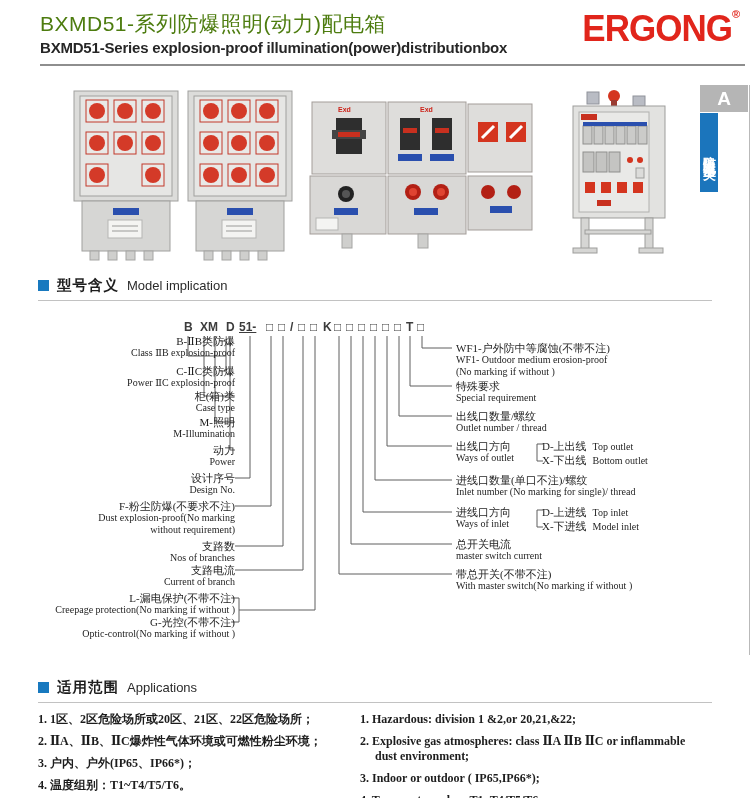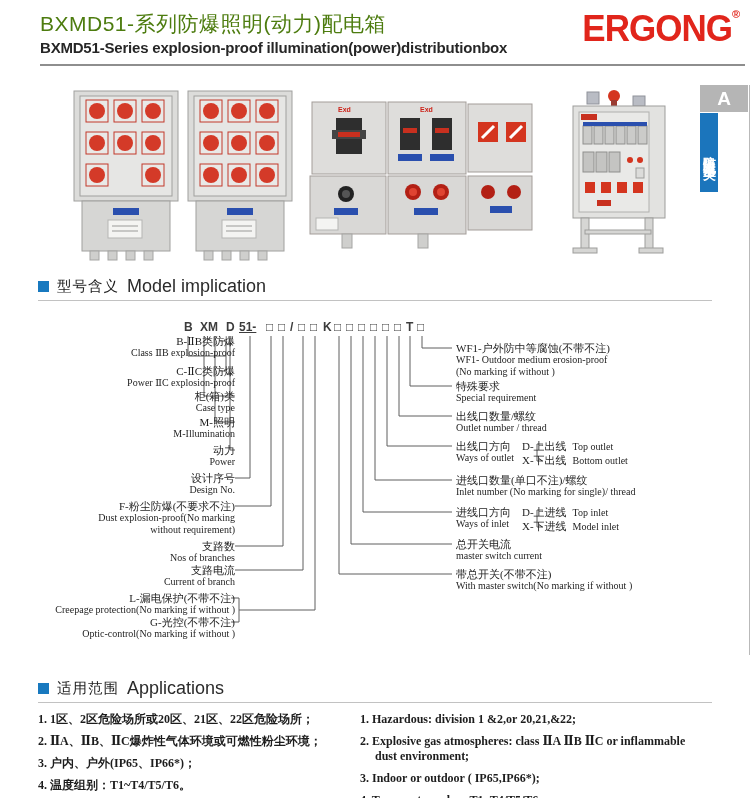--- a/index.html
+++ b/index.html
@@ -23,31 +23,31 @@
             display:flex;align-items:center;justify-content:center;
             writing-mode:vertical-rl;text-orientation:upright;letter-spacing:3px;}
   .page-edge{position:absolute;right:0;top:85px;width:1px;height:570px;background:#b9b9b9;}
 
   
   .photo{position:absolute;}
 
   
   .sec-head{position:absolute;left:38px;height:18px;}
   .sec-sq{display:inline-block;width:11px;height:11px;background:#1879bf;margin-right:8px;vertical-align:middle;}
-  .sec-cn{font-size:14.5px;font-weight:normal;color:#1d1d1d;vertical-align:middle;letter-spacing:1px;text-align:center;}
-  .sec-en{font-size:18px;color:#2b2b2b;vertical-align:middle;margin-left:8px;}
+  .sec-cn{font-size:14.5px;font-weight:bold;color:#1d1d1d;vertical-align:middle;letter-spacing:1px;text-align:center;}
+  .sec-en{font-size:13px;color:#2b2b2b;vertical-align:middle;margin-left:8px;}
   .sec-rule{position:absolute;left:38px;width:674px;border-top:1px solid #c2c2c2;}
 
   
   .diagram{position:absolute;left:0;top:308px;width:750px;height:348px;}
   .connectors{position:absolute;left:0;top:0;}
   .tok{position:absolute;top:12px;font-size:12px;font-weight:bold;color:#3c3c3c;line-height:14px;}
   .llabel{position:absolute;right:515px;text-align:right;white-space:nowrap;}
   .rlabel{position:absolute;left:456px;text-align:left;white-space:nowrap;}
-  .rsub{position:absolute;left:522px;white-space:nowrap;}
+  .rsub{position:absolute;left:542px;white-space:nowrap;}
   .lab-cn{font-family:"Liberation Serif","DejaVu Serif",serif;font-size:11px;line-height:12px;color:#1e1e1e;}
   .lab-en{font-family:"Liberation Serif","DejaVu Serif",serif;font-size:10px;line-height:12px;color:#1e1e1e;}
   .rsub .row{height:14px;line-height:14px;}
   .rsub .lab-cn,.rsub .lab-en{display:inline-block;line-height:14px;}
   .rsub .lab-en{margin-left:6px;}
 
   
   .apps-col{position:absolute;top:712px;font-family:"Liberation Serif","DejaVu Serif",serif;
             font-size:12px;font-weight:bold;color:#1d1d1d;}
   .apps-cn{left:38px;width:318px;}

